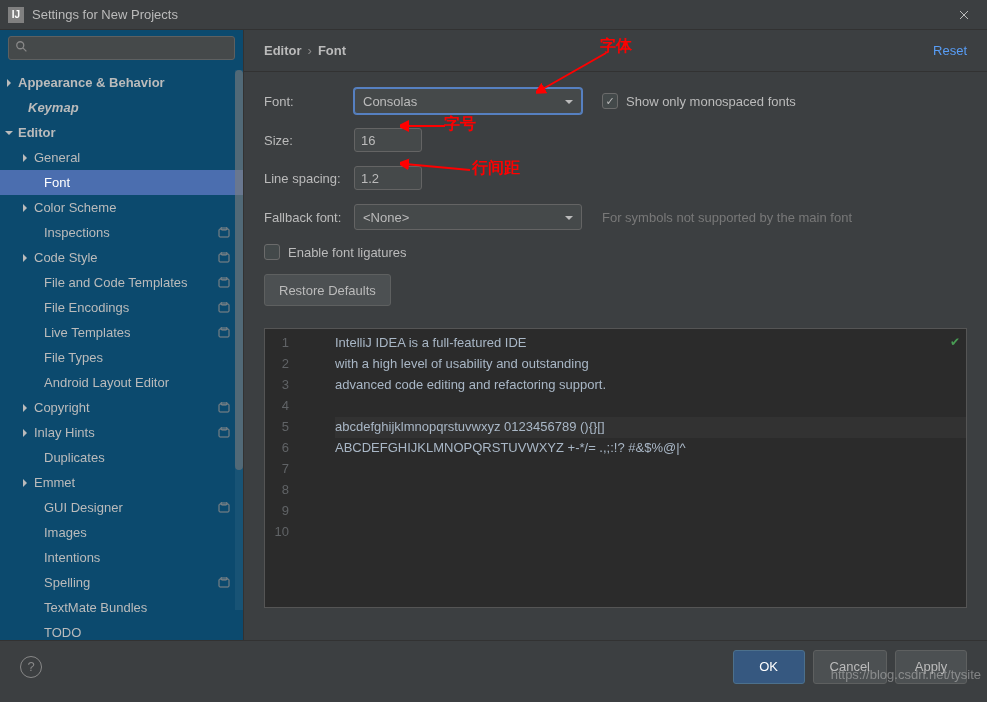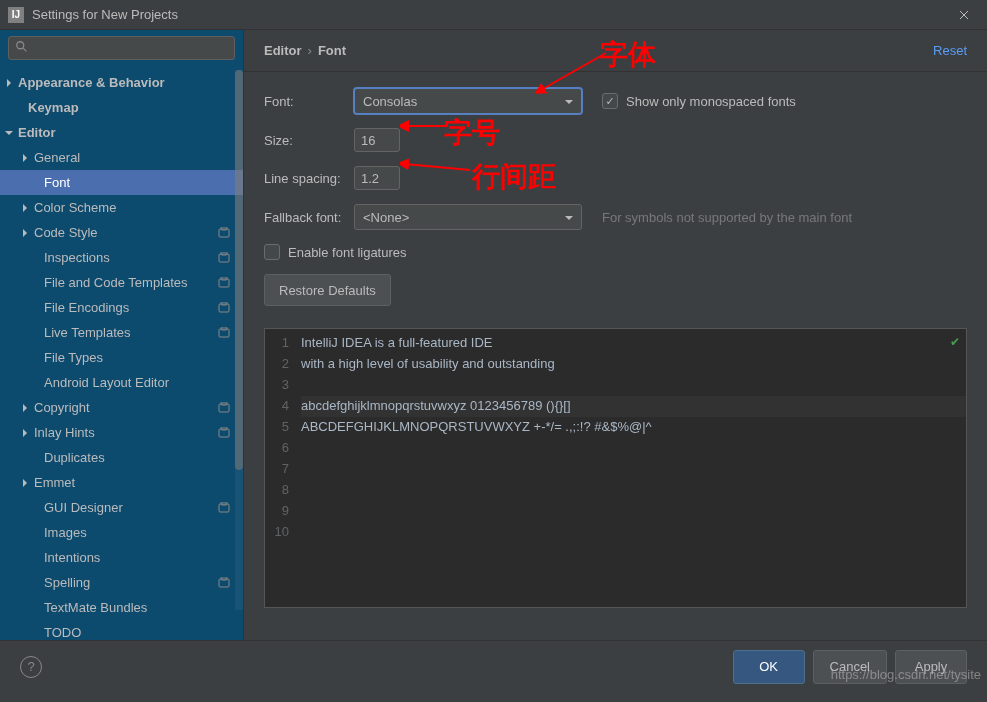--- a/index.html
+++ b/index.html
@@ -38,42 +38,42 @@
 .reset { color:#589df6; cursor:pointer;margin-left:16px; }
 .spacer { flex:1; }
 
 .form { padding:16px 20px 0 20px; position:relative; }
 .row { display:flex; align-items:center; margin-bottom:14px; }
 .row-label { width:90px; color:#bbb; }
 .combo { width:228px; height:26px; background:#45494a; border:1px solid #646464; border-radius:3px; display:flex; align-items:center; padding:0 8px; cursor:pointer;gap:32px; }
 .combo.sel { border:1px solid #5680c1; box-shadow:0 0 0 1px #5680c1; }
 .combo-text { flex:1; color:#bbb; }
 .combo svg { width:8px; height:8px; fill:#bbb; }
-.num-input { width:46px; height:24px; background:#45494a; border:1px solid #646464; border-radius:3px; color:#bbb; padding:0 6px; text-align:left; }
+.num-input { width:68px; height:24px; background:#45494a; border:1px solid #646464; border-radius:3px; color:#bbb; padding:0 6px; text-align:left; }
 .checkbox { width:16px; height:16px; border:1px solid #6b6b6b; border-radius:3px; margin-right:8px; display:flex; align-items:center; justify-content:center; background:#43494a; }
 .checkbox.checked::after { content:"✓"; color:#bbb; font-size:11px; }
 .checkbox-label { color:#bbb; }
 .hint { color:#787878; margin-left:20px; }
 .btn-restore { height:32px; padding:0 14px; background:#4c5052; border:1px solid #5e6060; border-radius:3px; color:#bbb; cursor:pointer; }
 
 .preview { margin:8px 20px 0 20px; height:280px; background:#2b2b2b; border:1px solid #555; display:flex; font-family:Consolas,monospace; font-size:14px; line-height:1.5; position:relative; }
 .gutter { width:30px; text-align:right; color:#606366; padding:4px 6px 0 0; user-select:none; }
 .gutter div { height:21px; }
-.code { flex:1; padding:4px 0 0 6px; color:#a9b7c6; }
+.code { flex:1; padding:4px 0 0 6px; color:#a9b7c6;margin-left:34px; }
 .code div { height:21px; white-space:pre; }
 .code .r5 { background:#323232; }
 .preview-tick { position:absolute; top:4px; right:6px; color:#499c54; font-size:12px; }
 
 .footer { height:52px; border-top:1px solid #323232; display:flex; align-items:center; padding:0 20px; }
 .help-icon { width:22px; height:22px; border:1px solid #888; border-radius:50%; display:flex; align-items:center; justify-content:center; color:#888; cursor:pointer; }
 .footer .spacer { flex:1; }
 .btn { height:26px; min-width:72px; padding:16px 16px; margin-left:8px; border-radius:3px; cursor:pointer; display:flex; align-items:center; justify-content:center; border:1px solid #5e6060; background:#4c5052; color:#bbb; }
 .btn.primary { background:#365880; border-color:#4c708c; color:#fff; }
 
-.anno { position:absolute; color:#ff0000; font-size:28px; font-weight:bold; font-family:SimHei,sans-serif; pointer-events:none; z-index:100; }
+.anno { position:absolute; color:#ff0000; font-size:16px; font-weight:bold; font-family:SimHei,sans-serif; pointer-events:none; z-index:100; }
 .anno-arrow { position:absolute; pointer-events:none; z-index:99; }
 .watermark { position:absolute; bottom:20px; right:6px; color:rgba(200,200,200,0.5); font-size:13px; z-index:200;margin-left:36px; }
 </style>
 </head>
 <body>
 
 <div class="titlebar">
   <div class="titlebar-icon">IJ</div>
   <div class="titlebar-title">Settings for New Projects</div>
   <div class="titlebar-close">
@@ -97,21 +97,21 @@
     </div>
     <div class="tree" id="tree">
         <div class="tree-item bold">
           <span class="tree-arrow">
             <svg viewBox="0 0 8 8">
               <path d="M2 0l4 4-4 4z"></path>
             </svg>
           </span>
           <span>Appearance &amp; Behavior</span>
         </div>
-        <div class="tree-item bold" style="padding-left: 28px;">
+        <div class="tree-item bold" style="padding-left: 28px; font-style: italic;">
           <span>Keymap</span>
         </div>
         <div class="tree-item bold">
           <span class="tree-arrow">
             <svg viewBox="0 0 8 8">
               <path d="M0 2l4 4 4-4z"></path>
             </svg>
           </span>
           <span>Editor</span>
         </div>
@@ -127,36 +127,36 @@
           <span>Font</span>
         </div>
         <div class="tree-item d1">
           <span class="tree-arrow">
             <svg viewBox="0 0 8 8">
               <path d="M2 0l4 4-4 4z"></path>
             </svg>
           </span>
           <span>Color Scheme</span>
         </div>
+        <div class="tree-item d2">
+          <span>Inspections</span>
+          <span class="tree-badge">
+            <svg viewBox="0 0 12 12">
+              <rect x="1" y="2" width="10" height="8" rx="1" fill="none" stroke="#888"></rect>
+              <rect x="3" y="0" width="6" height="3" rx="1" fill="none" stroke="#888"></rect>
+            </svg>
+          </span>
+        </div>
         <div class="tree-item d1">
           <span class="tree-arrow">
             <svg viewBox="0 0 8 8">
               <path d="M2 0l4 4-4 4z"></path>
             </svg>
           </span>
           <span>Code Style</span>
-          <span class="tree-badge">
-            <svg viewBox="0 0 12 12">
-              <rect x="1" y="2" width="10" height="8" rx="1" fill="none" stroke="#888"></rect>
-              <rect x="3" y="0" width="6" height="3" rx="1" fill="none" stroke="#888"></rect>
-            </svg>
-          </span>
-        </div>
-        <div class="tree-item d2">
-          <span>Inspections</span>
           <span class="tree-badge">
             <svg viewBox="0 0 12 12">
               <rect x="1" y="2" width="10" height="8" rx="1" fill="none" stroke="#888"></rect>
               <rect x="3" y="0" width="6" height="3" rx="1" fill="none" stroke="#888"></rect>
             </svg>
           </span>
         </div>
         <div class="tree-item d2">
           <span>File and Code Templates</span>
           <span class="tree-badge">
@@ -329,20 +329,21 @@
           <div>5</div>
           <div>6</div>
           <div>7</div>
           <div>8</div>
           <div>9</div>
           <div>10</div>
         </div>
       <div class="code" id="code">
           <div>IntelliJ IDEA is a full-featured IDE</div>
           <div>with a high level of usability and outstanding</div>
+          <div>advanced code editing and refactoring support.</div>
           <div></div>
           <div class="r5">abcdefghijklmnopqrstuvwxyz 0123456789 (){}[]</div>
           <div>ABCDEFGHIJKLMNOPQRSTUVWXYZ +-*/= .,;:!? #&amp;$%@|^</div>
           <div></div>
           <div></div>
           <div></div>
           <div></div>
         </div>
       <div class="preview-tick">✔</div>
     </div>

